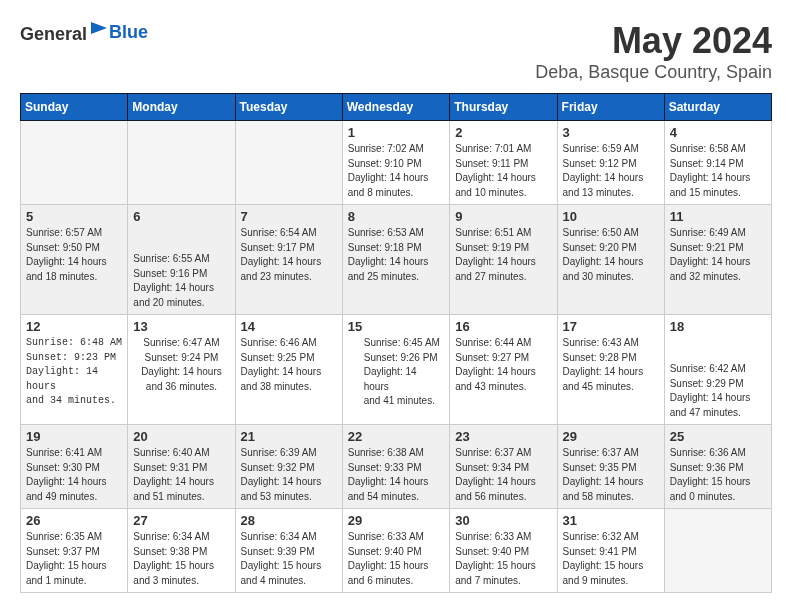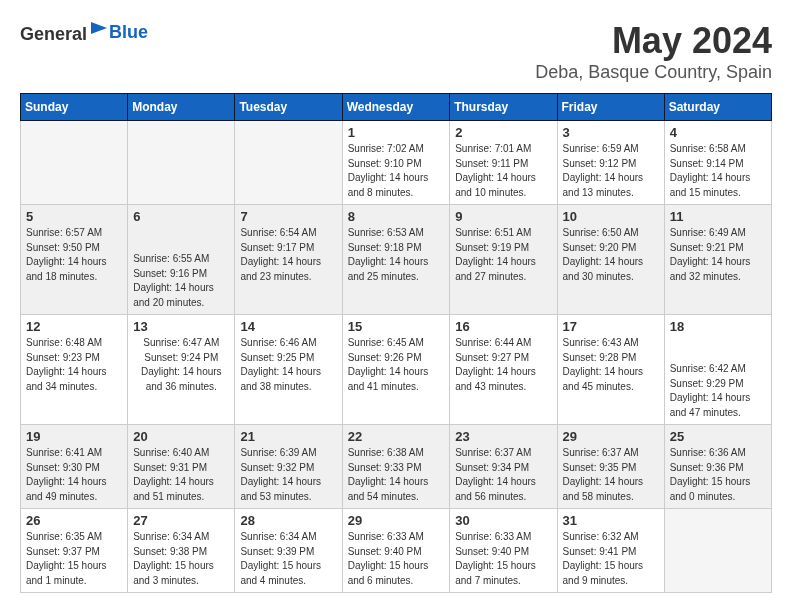--- a/index.html
+++ b/index.html
@@ -200,42 +200,42 @@
           <div class="day-number">11</div>
           <div class="day-info" style="white-space: pre-line;">Sunrise: 6:49 AM
 Sunset: 9:21 PM
 Daylight: 14 hours
 and 32 minutes.</div>
         </td>
       </tr>
       <tr>
         <td>
           <div class="day-number">12</div>
-          <div class="day-info" style="white-space: pre-line;">Sunrise: 6:48 AM
+          <div class="day-info" style="white-space: pre-line; font-family: Liberation Mono, monospace;">Sunrise: 6:48 AM
 Sunset: 9:23 PM
 Daylight: 14 hours
 and 34 minutes.</div>
         </td>
         <td>
           <div class="day-number">13</div>
           <div class="day-info" style="white-space: pre-line; text-align: center;">Sunrise: 6:47 AM
 Sunset: 9:24 PM
 Daylight: 14 hours
 and 36 minutes.</div>
         </td>
         <td>
           <div class="day-number">14</div>
           <div class="day-info" style="white-space: pre-line;">Sunrise: 6:46 AM
 Sunset: 9:25 PM
 Daylight: 14 hours
 and 38 minutes.</div>
         </td>
         <td>
           <div class="day-number">15</div>
-          <div class="day-info" style="white-space: pre-line;">Sunrise: 6:45 AM
+          <div class="day-info" style="white-space: pre-line; margin-left: 16px;">Sunrise: 6:45 AM
 Sunset: 9:26 PM
 Daylight: 14 hours
 and 41 minutes.</div>
         </td>
         <td>
           <div class="day-number">16</div>
           <div class="day-info" style="white-space: pre-line;">Sunrise: 6:44 AM
 Sunset: 9:27 PM
 Daylight: 14 hours
 and 43 minutes.</div>

